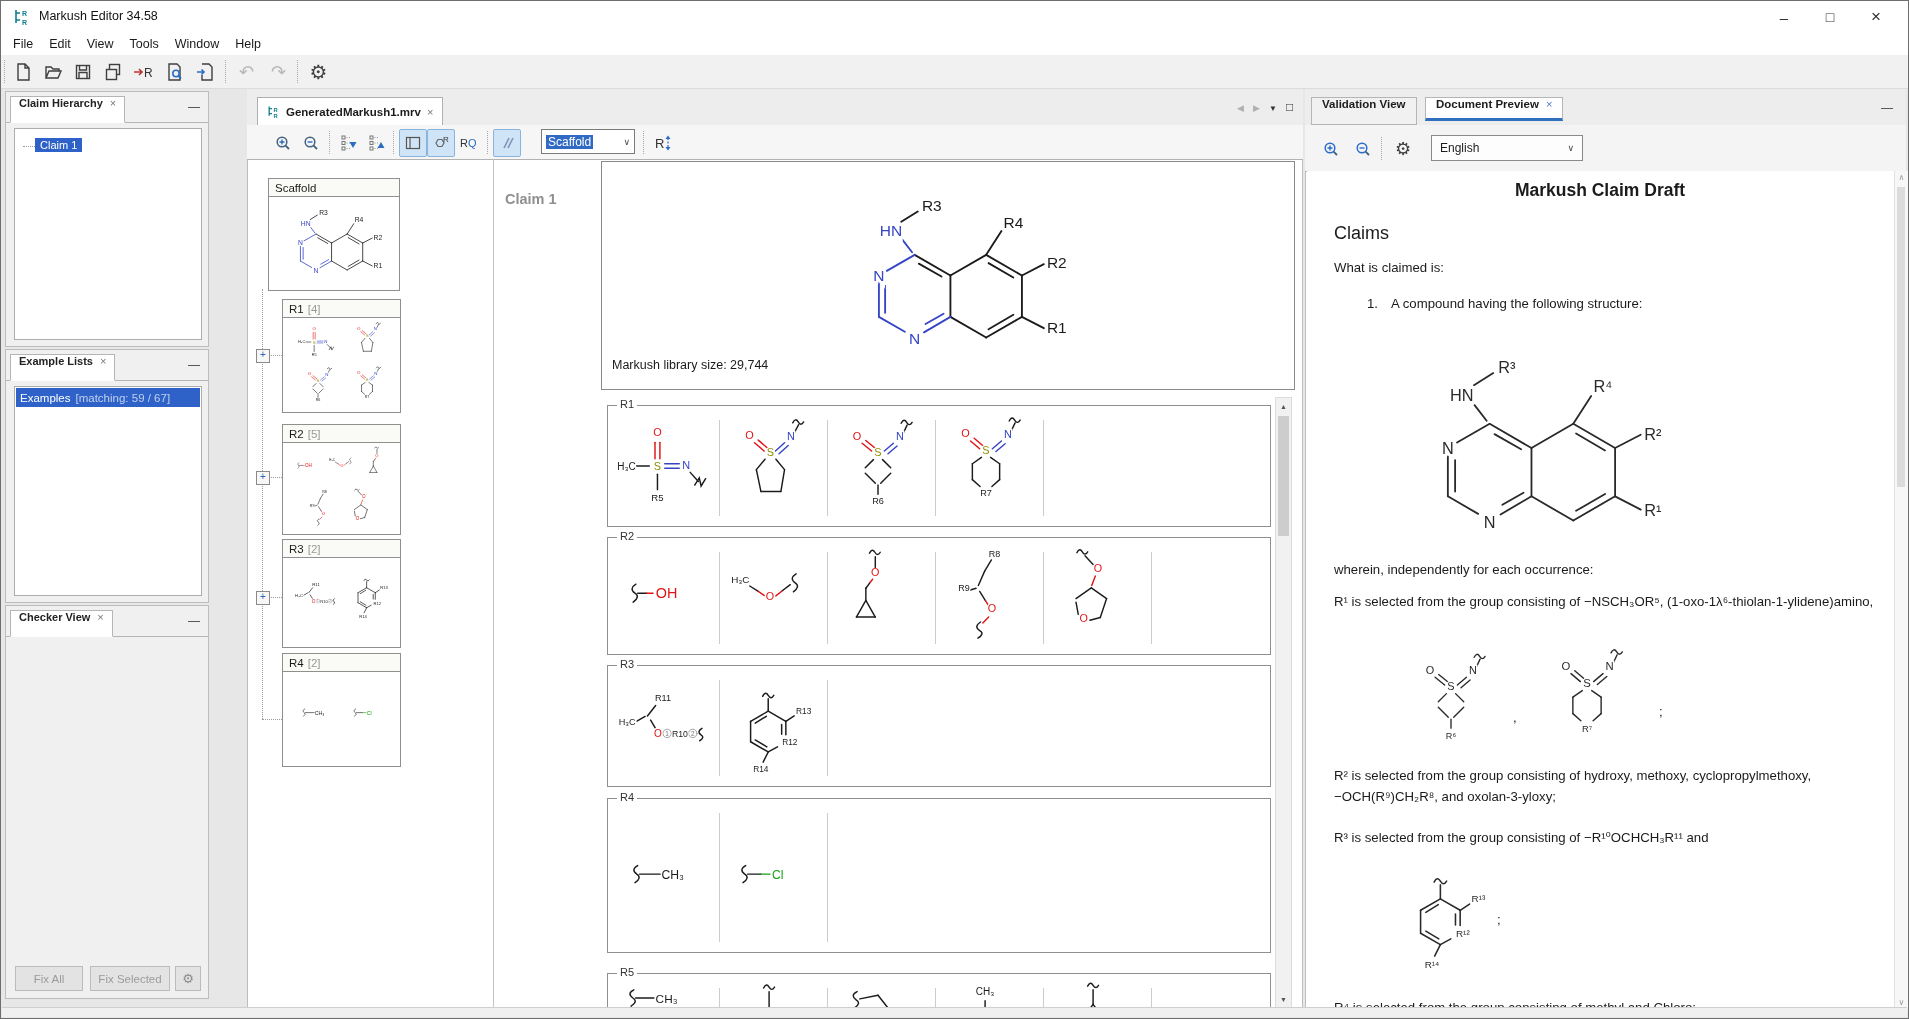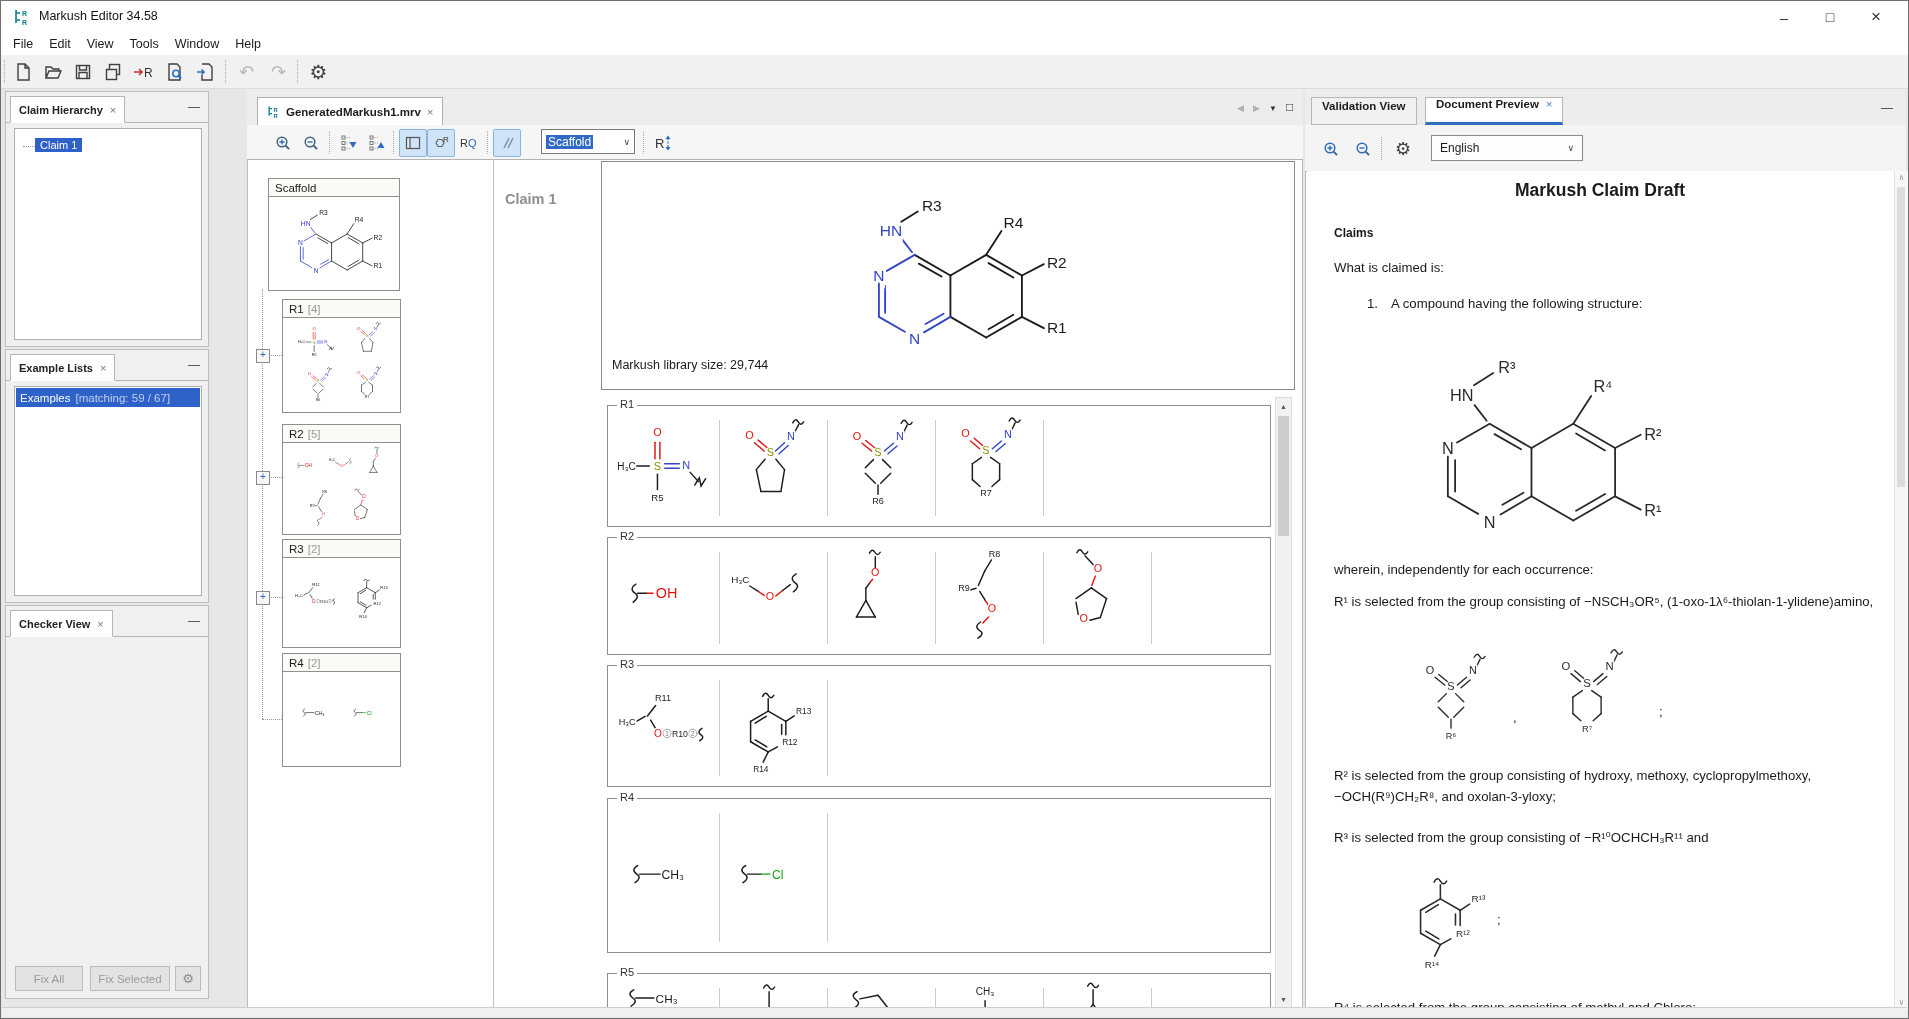--- a/index.html
+++ b/index.html
@@ -13,21 +13,21 @@
   .titlebar{left:0;top:0;right:0;height:32px;background:#fff}
   .title-text{left:38px;top:8px;font-size:12.5px;color:#111}
   .winbtn{top:0;width:46px;height:32px;display:flex;align-items:center;justify-content:center;color:#333;font-size:13px}
   .menubar{left:0;top:32px;right:0;height:22px;background:#fff;display:flex;align-items:center;padding-left:4px}
   .menubar span{padding:2px 8px;font-size:12.5px;color:#1a1a1a}
   .maintb{left:0;top:54px;right:0;height:33px;background:#f1f1f1;border-bottom:1px solid #dcdcdc}
   .mbtn{top:3px;width:27px;height:27px;display:flex;align-items:center;justify-content:center}
   .tsep{top:5px;width:1px;height:23px;border-left:1px dotted #a8a8a8}
   .panel{position:absolute;border:1px solid #bdbdbd;background:#f0f0f0}
   .ptab{position:absolute;background:#fff;border:1px solid #b5b5b5;border-bottom:1px solid #fff;
-        font-size:11px;font-weight:bold;color:#222;display:flex;align-items:center;gap:7px;padding:0 8px;box-sizing:border-box}
+        font-size:11px;font-weight:bold;color:#222;display:flex;gap:7px;padding:0 8px;box-sizing:border-box}
   .pstrip{position:absolute;left:0;right:0;border-bottom:1px solid #b5b5b5}
   .pbox{position:absolute;background:#fff;border:1px solid #adadad}
   .xicon{color:#777;font-size:11px;font-weight:normal}
   .minicon{position:absolute;color:#444;font-size:12px}
   .treenode{position:absolute;background:#2e62c8;color:#fff;font-size:11px;padding:1px 5px}
   .dotline{position:absolute;border-top:1px dotted #9a9a9a}
   .dotvline{position:absolute;border-left:1px dotted #9a9a9a}
   .listrow{position:absolute;background:#2e62c8;color:#fff;font-size:11.5px;display:flex;align-items:center;padding:0 4px}
   .listrow .detail{color:#c2cfeb;margin-left:5px}
   .emptytext{color:#a9a9a9;font-size:11.5px}
@@ -49,21 +49,21 @@
   .fs .lg{position:absolute;top:-8px;left:9px;background:#fff;padding:0 3px;font-size:11px;color:#333}
   .vsep{position:absolute;top:14px;bottom:10px;width:1px;background:#ccc}
   .gbox{position:absolute;border:1px solid #8f8f8f;background:#fff}
   .gbox .ghead{position:absolute;left:0;right:0;top:0;height:17px;border-bottom:1px solid #8f8f8f;
                background:#fafaf7;font-size:11.5px;display:flex;align-items:center;padding-left:6px;gap:4px}
   .gbox .ghead .cnt{color:#999}
   .sbarv{position:absolute;background:#f1f1f1;border:1px solid #dcdcdc;box-sizing:border-box}
   .sarrow{position:absolute;left:0;right:0;height:15px;display:flex;align-items:center;justify-content:center;
           color:#555;font-size:7px}
   .sthumb{position:absolute;left:2px;background:#cdcdcd}
-  .rtab{position:absolute;display:flex;align-items:flex-end;gap:7px;padding:12px 10px;font-size:11.5px;font-weight:bold;
+  .rtab{position:absolute;display:flex;align-items:flex-start;gap:7px;padding:0 10px;font-size:11.5px;font-weight:bold;
         box-sizing:border-box;border:1px solid #b5b5b5;background:#f1f1f1}
   .rtab.active{background:#fff;border-bottom:3px solid #2e6fbe}
   .docpage{position:absolute;background:#fff;overflow:hidden}
   .docpage .dp{position:absolute;font-size:13.2px;color:#1b1b1b;line-height:21px}
   .docstruct{--cb:#2a2a2a;--nb:#2a2a2a;--ob:#2a2a2a;--st:#2a2a2a;--ct:#2a2a2a;--nt:#2a2a2a;--ot:#2a2a2a;--clt:#2a2a2a;--clb:#2a2a2a;--sw:1.5;--swq:1.5}
   .claimtitle{position:absolute;font-size:14.5px;font-weight:bold;color:#8f8f8f}
   .statusbar{position:absolute;left:1px;right:1px;bottom:1px;height:9px;background:#f0f0f0;border-top:1px solid #cfcfcf}
 </style>
 </head>
 <body>
@@ -846,21 +846,21 @@
         <span>⚙</span>
       </div>
     <div class="combo" style="left:126px;top:10px;width:152px;height:26px;background:#fdfdfd;border-color:#8a8a8a;padding:0 8px">
       <span>English</span>
       <span class="chev">∨</span>
     </div>
   </div>
 
   <div class="docpage" style="left:1306px;top:170px;width:587px;height:838px">
     <div class="dp" style="left:13px;top:9px;width:560px;text-align:center;font-size:17.5px;font-weight:bold">Markush Claim Draft</div>
-    <div class="dp" style="left:27px;top:52px;font-size:12px;font-weight:bold">Claims</div>
+    <div class="dp" style="left:27px;top:52px;font-size:18px;font-weight:normal">Claims</div>
     <div class="dp" style="left:27px;top:86px">What is claimed is:</div>
     <div class="dp" style="left:60px;top:122px">1.</div>
     <div class="dp" style="left:84px;top:122px">A compound having the following structure:</div>
 
     <div class="docstruct a" style="left:86px;top:156px">
       <svg width="290" height="242" viewBox="0 0 240 200">
         <use href="#sq"></use>
         <g paint-order="stroke" stroke="#fff" stroke-width="4" font-size="13.5" fill="#2a2a2a">
           <text x="45.4" y="105" text-anchor="middle">N</text>
           <text x="80" y="166" text-anchor="middle">N</text>

